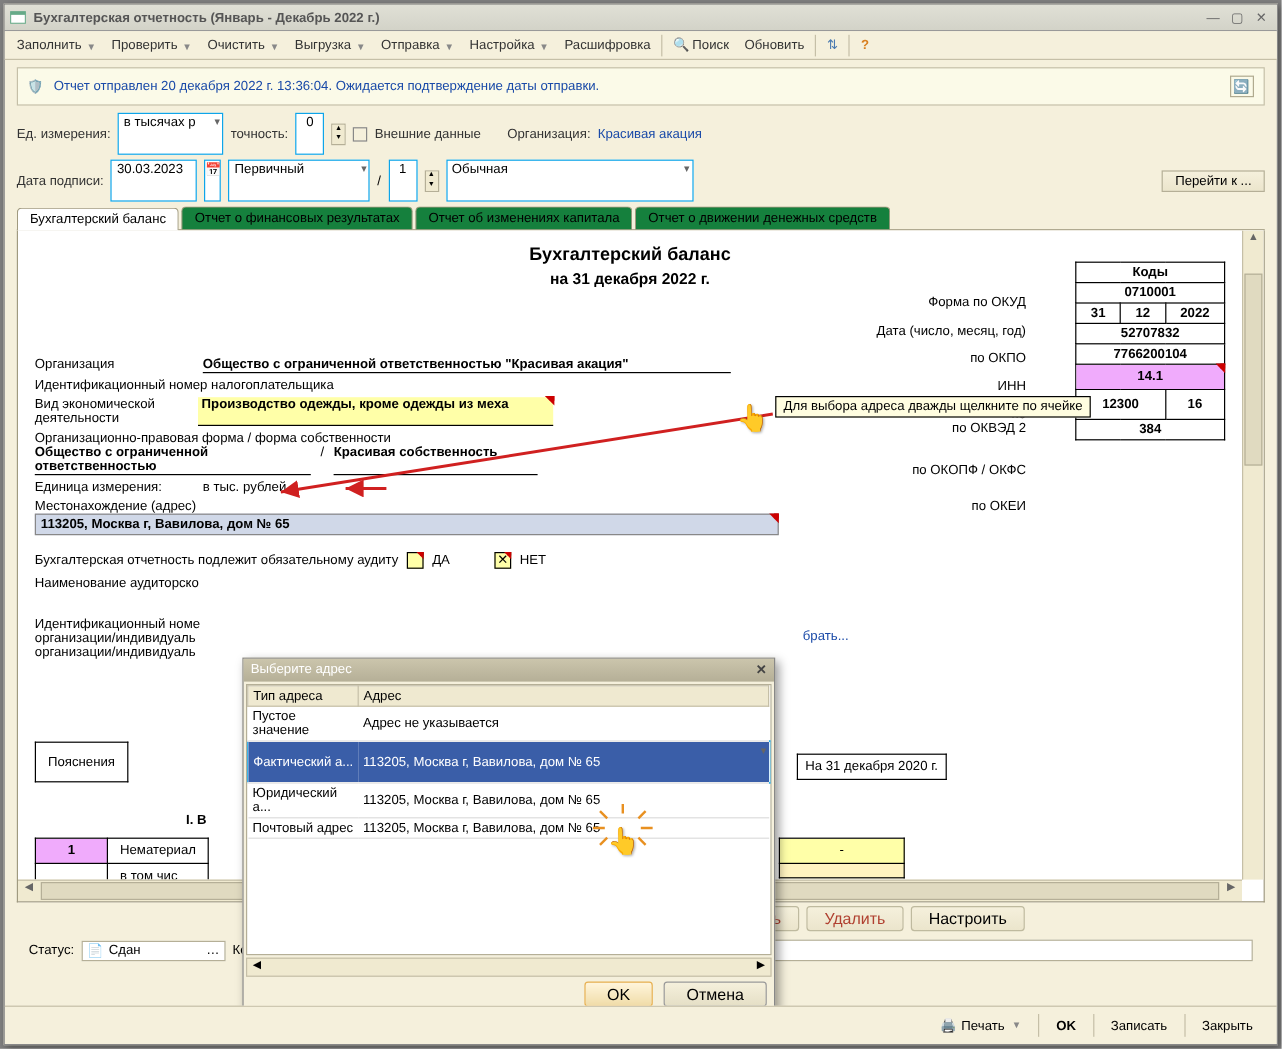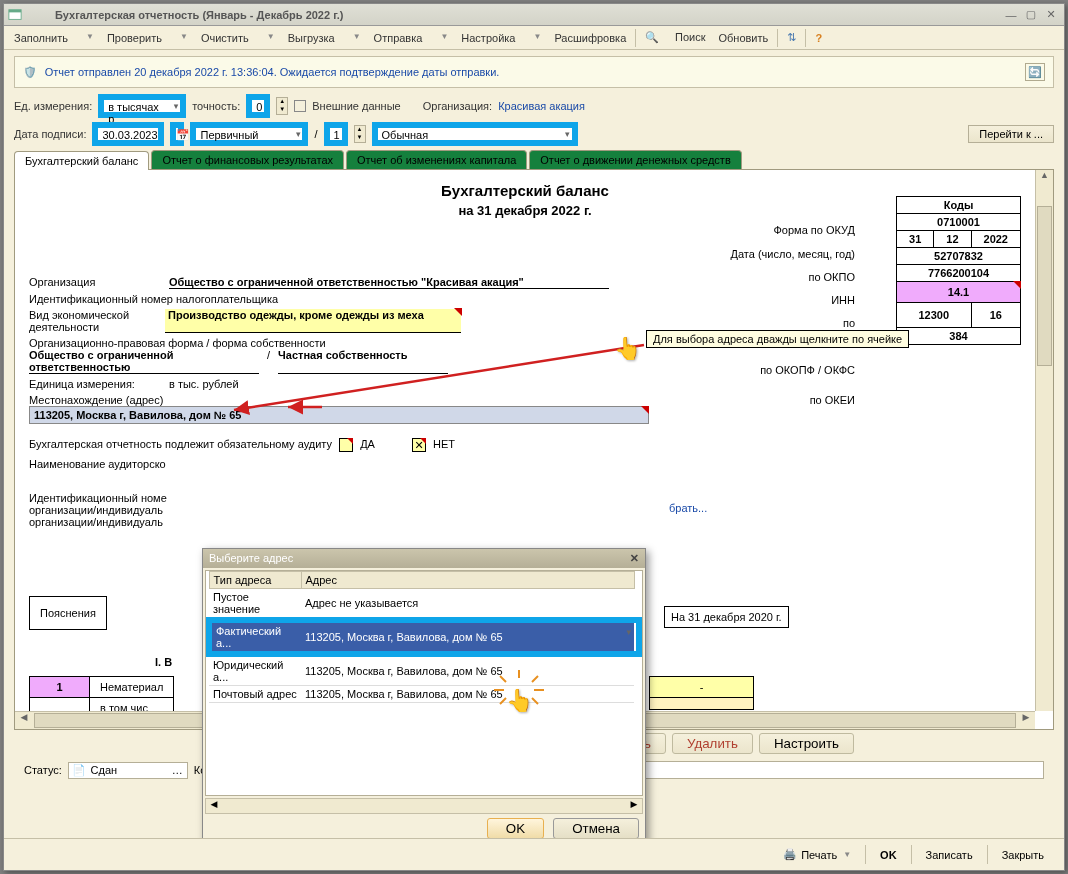--- a/index.html
+++ b/index.html
@@ -2,41 +2,41 @@
 <html><head>
 <meta charset="utf-8">
 <style>
 * { box-sizing: border-box; margin: 0; padding: 0; }
 body { font-family: Arial, sans-serif; font-size: 11px; background: #808080; width: 1068px; height: 874px; position: relative; overflow: hidden; }
 
 
 .window { position: absolute; top: 3px; left: 3px; right: 3px; bottom: 3px; background: #f5f0dc; border: 1px solid #888; box-shadow: 2px 2px 6px rgba(0,0,0,0.4); display: flex; flex-direction: column; }
 .titlebar { height: 22px; background: linear-gradient(#e0e0d6, #d3d3c8); display: flex; align-items: center; padding: 0 4px; border-bottom: 1px solid #999; }
 .titlebar .icon { width: 14px; height: 14px; margin-right: 6px; }
-.titlebar .title { font-weight: bold; color: #555; flex: 1; margin-left: 27px; }
+.titlebar .title { font-weight: bold; color: #555; flex: 1; }
 .titlebar .winbtn { width: 18px; height: 16px; margin-left: 2px; display: flex; align-items: center; justify-content: center; color: #666; cursor: pointer; }
 
 
 .toolbar { height: 24px; background: #f5f0dc; border-bottom: 1px solid #c5bfa7; display: flex; align-items: center; padding: 0 4px; gap: 1px; }
-.tbtn { padding: 2px 6px; color: #333; cursor: pointer; display: flex; align-items: flex-start; gap: 16px; }
+.tbtn { padding: 2px 6px; color: #333; cursor: pointer; display: flex; align-items: flex-end; gap: 2px; }
 .drop { font-size: 8px; color: #888; margin-left: 2px; }
 .sep { width: 1px; height: 18px; background: #c5bfa7; margin: 0 2px; }
 
 
 .content { flex: 1; padding: 6px 10px; overflow: hidden; position: relative; }
 
 
 .statusmsg { background: #fbfae8; border: 1px solid #c5bfa7; padding: 6px 8px; display: flex; align-items: center; margin-bottom: 6px; }
 .statusmsg a { color: #1a4aa8; text-decoration: none; }
 .refresh { width: 20px; height: 18px; border: 1px solid #b0aa8f; display: flex; align-items: center; justify-content: center; color: #4a7a2a; margin-left: auto; }
 
 
 .params { display: flex; align-items: center; gap: 6px; margin-bottom: 4px; flex-wrap: wrap; }
 .params label { color: #333; }
-.sel, .inp { border: 6px solid #0ea5e9; background: #fff; padding: 1px 14px 1px 4px; height: 24px; font-size: 11px; position: relative; }
+.sel, .inp { border: 1px solid #0ea5e9; background: #fff; padding: 1px 14px 1px 4px; height: 35px; font-size: 11px; position: relative; }
 .sel::after { content: '▾'; position: absolute; right: 2px; top: 1px; font-size: 9px; color: #666; }
 .inp { padding: 1px 4px; }
 .num { width: 24px; text-align: center; }
 .spin { display: inline-flex; flex-direction: column; width: 12px; height: 18px; border: 1px solid #b5af97; }
 .spin div { flex: 1; background: #f0ead0; font-size: 6px; text-align: center; line-height: 7px; }
 .chk { width: 12px; height: 12px; border: 1px solid #888; display: inline-block; vertical-align: middle; }
 .link { color: #1a4aa8; cursor: pointer; }
 .goto { margin-left: auto; padding: 2px 10px; border: 1px solid #b5af97; background: linear-gradient(#f5f0dc,#ebe5cc); }
 
 
@@ -275,21 +275,21 @@
         </div>
         <div>Идентификационный номер налогоплательщика</div>
         <div class="doc-row" style="margin-top:4px">
           <div class="lbl" style="width:136px">Вид экономической деятельности</div>
           <div class="val yellow redcorner" style="width:296px">Производство одежды, кроме одежды из меха</div>
         </div>
         <div>Организационно-правовая форма / форма собственности</div>
         <div class="doc-row">
           <div class="val" style="width:230px;border-bottom:1px solid #000;font-weight:bold">Общество с ограниченной ответственностью</div>
           <div style="padding:0 8px">/</div>
-          <div class="val" style="width:170px">Частная собственность</div>
+          <div class="val" style="width:170px">Красивая собственность</div>
         </div>
         <div class="doc-row">
           <div class="lbl">Единица измерения:</div>
           <div>в тыс. рублей</div>
         </div>
         <div style="margin-top:4px">Местонахождение (адрес)</div>
         <div class="addrfield">113205, Москва г, Вавилова, дом № 65</div>
 
         <div style="margin-top:14px">
           <span>Бухгалтерская отчетность подлежит обязательному аудиту</span>

